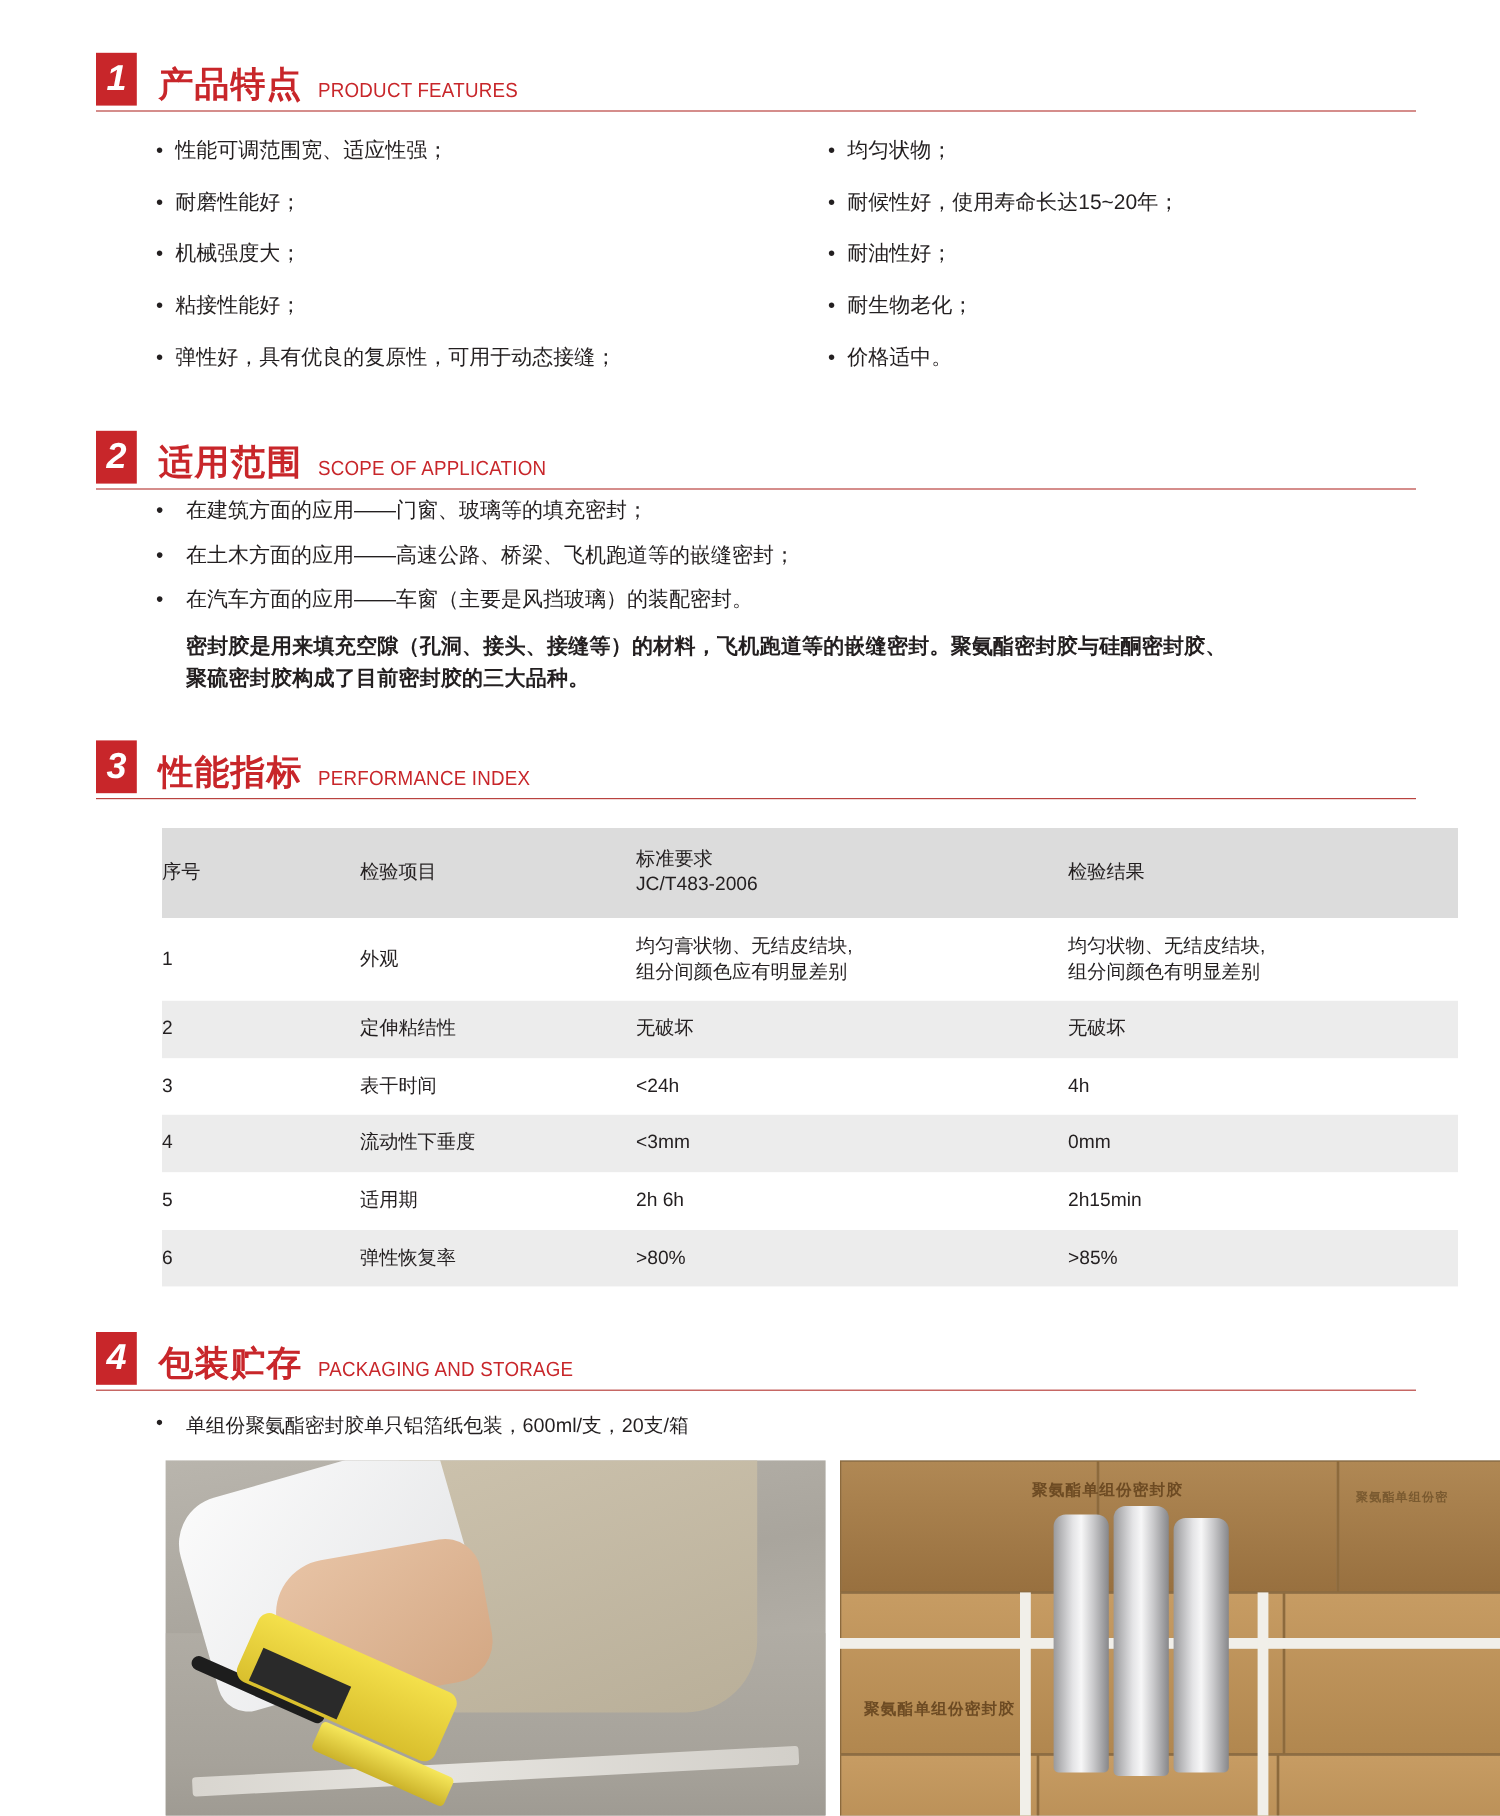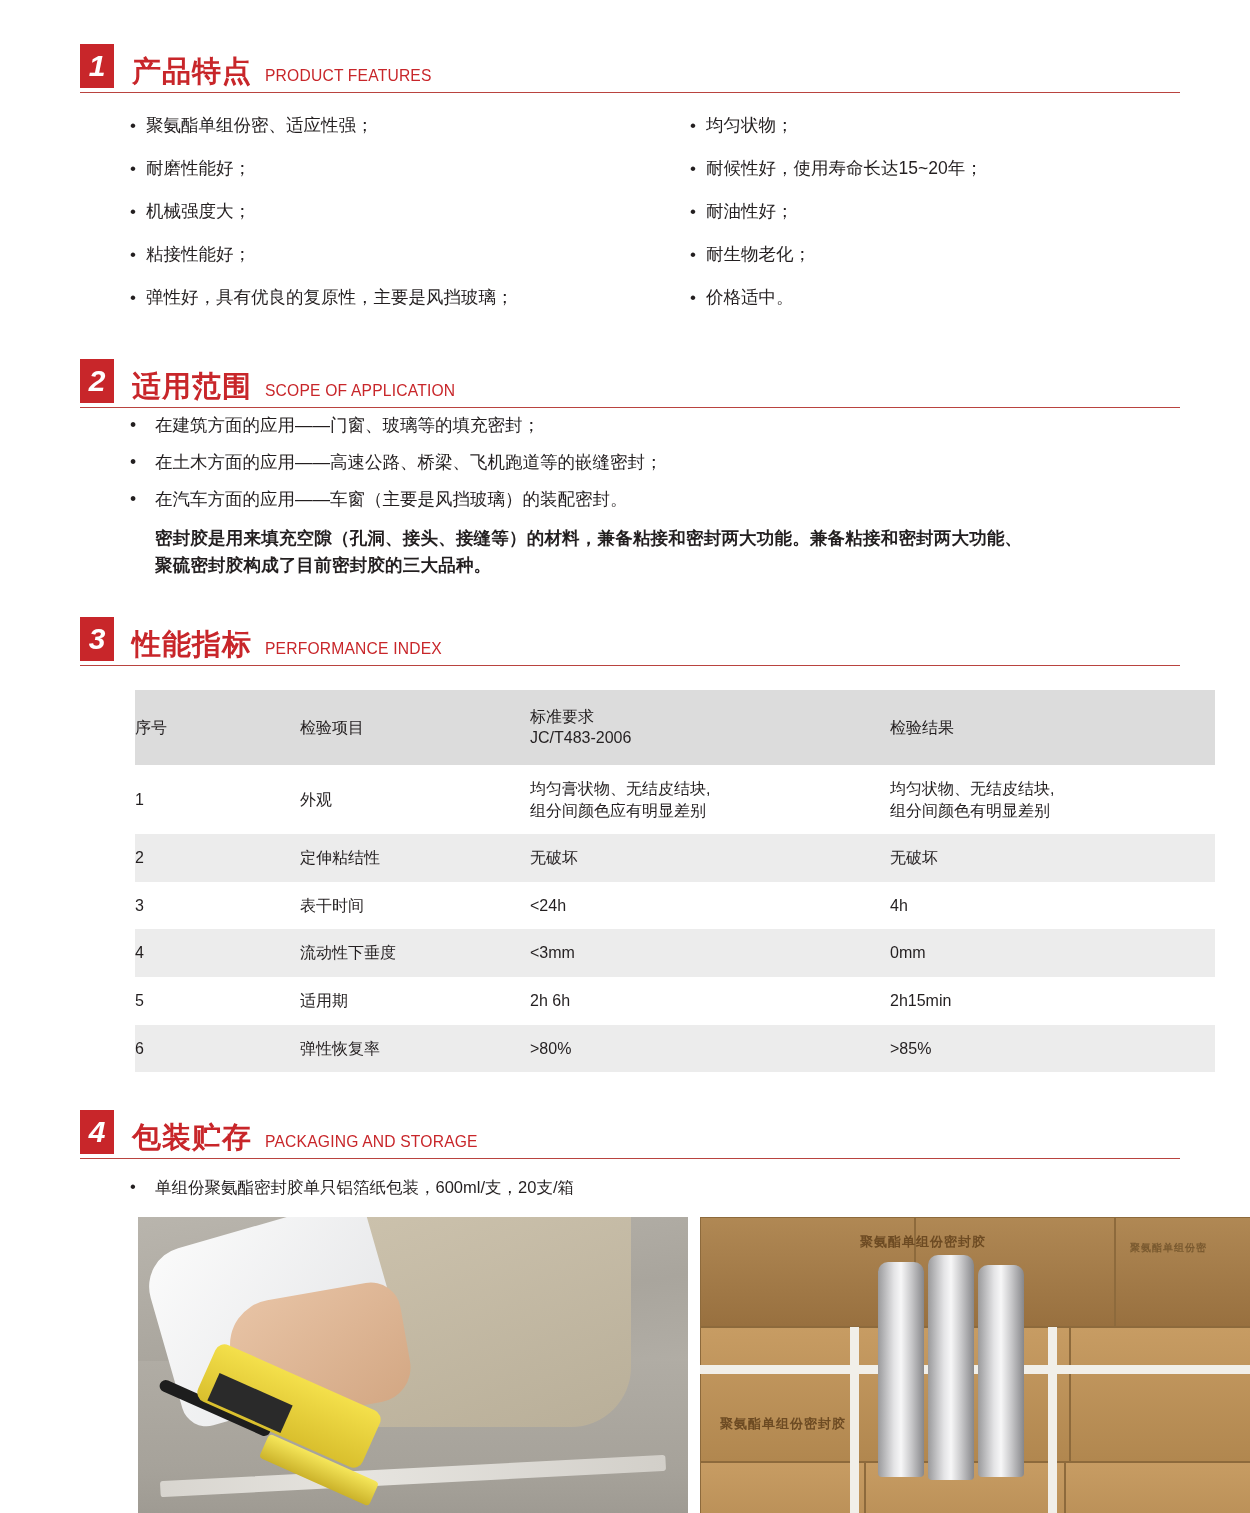--- a/index.html
+++ b/index.html
@@ -268,37 +268,37 @@
       <div class="sec-num">1</div>
       <div class="sec-cn">产品特点</div>
       <div class="sec-en">PRODUCT FEATURES</div>
     </div>
     <div class="sec-underline"></div>
 
     <div class="bullets">
       <div class="bullet-col left">
         <div class="bullet">
           <span class="dot">•</span>
-          <span class="txt">聚氨酯单组份密、适应性强；</span>
+          <span class="txt">性能可调范围宽、适应性强；</span>
         </div>
         <div class="bullet">
           <span class="dot">•</span>
           <span class="txt">耐磨性能好；</span>
         </div>
         <div class="bullet">
           <span class="dot">•</span>
           <span class="txt">机械强度大；</span>
         </div>
         <div class="bullet">
           <span class="dot">•</span>
           <span class="txt">粘接性能好；</span>
         </div>
         <div class="bullet">
           <span class="dot">•</span>
-          <span class="txt">弹性好，具有优良的复原性，主要是风挡玻璃；</span>
+          <span class="txt">弹性好，具有优良的复原性，可用于动态接缝；</span>
         </div>
       </div>
       <div class="bullet-col right">
         <div class="bullet">
           <span class="dot">•</span>
           <span class="txt">均匀状物；</span>
         </div>
         <div class="bullet">
           <span class="dot">•</span>
           <span class="txt">耐候性好，使用寿命长达15~20年；</span>
@@ -337,21 +337,21 @@
         <span class="dot">•</span>
         <span>在土木方面的应用——高速公路、桥梁、飞机跑道等的嵌缝密封；</span>
       </div>
       <div class="scope-item">
         <span class="dot">•</span>
         <span>在汽车方面的应用——车窗（主要是风挡玻璃）的装配密封。</span>
       </div>
     </div>
 
     <div class="scope-note">
-      <div>密封胶是用来填充空隙（孔洞、接头、接缝等）的材料，兼备粘接和密封两大功能。兼备粘接和密封两大功能、</div>
+      <div>密封胶是用来填充空隙（孔洞、接头、接缝等）的材料，飞机跑道等的嵌缝密封。聚氨酯密封胶与硅酮密封胶、</div>
       <div>聚硫密封胶构成了目前密封胶的三大品种。</div>
     </div>
   </div>
 
   <div style="padding-top:30px;">
     <div class="section-head">
       <div class="sec-num">3</div>
       <div class="sec-cn">性能指标</div>
       <div class="sec-en">PERFORMANCE INDEX</div>
     </div>

